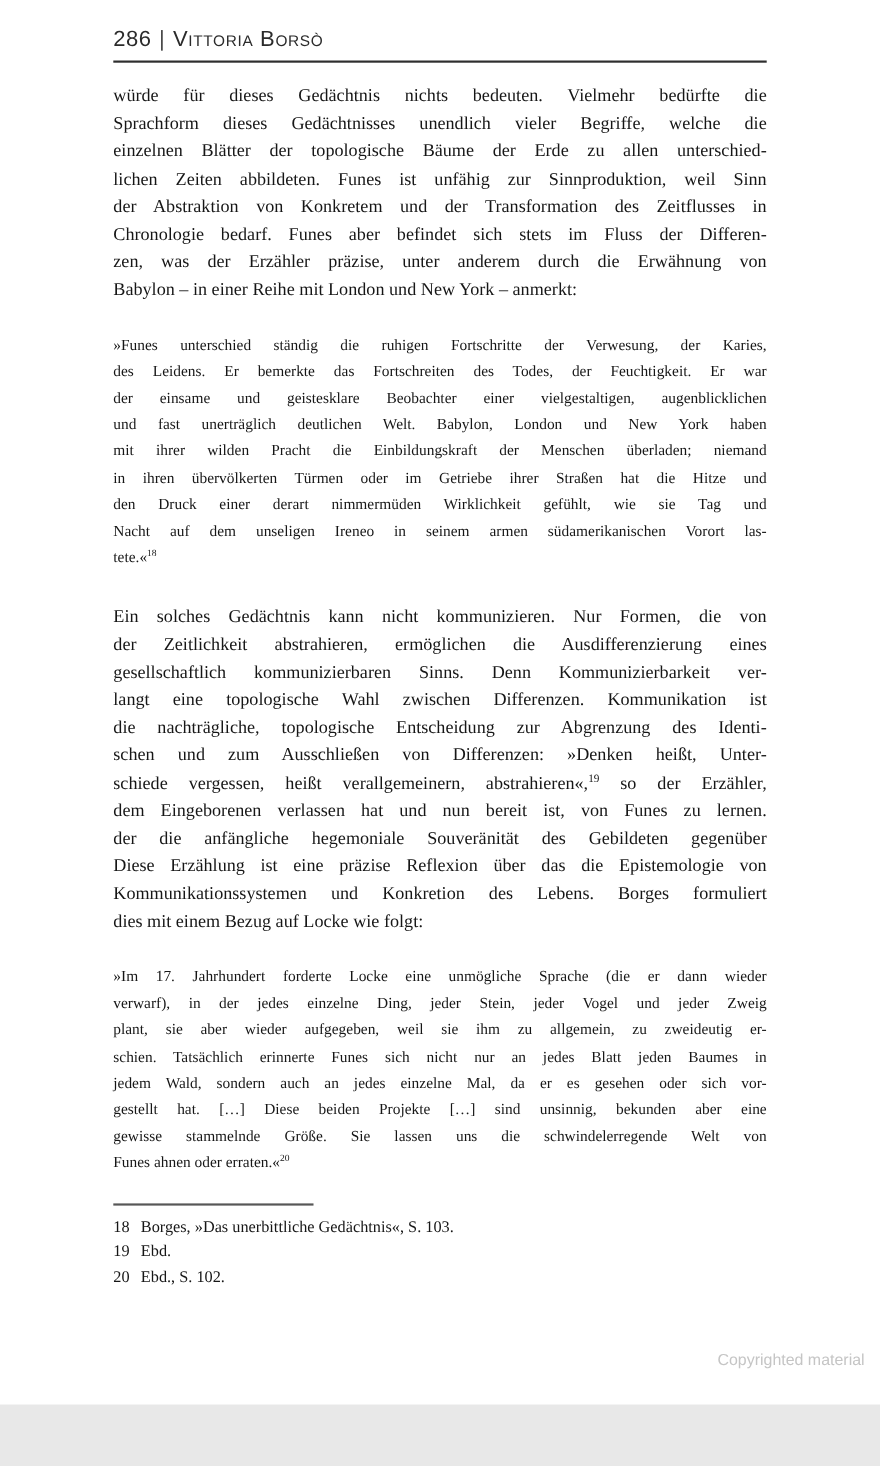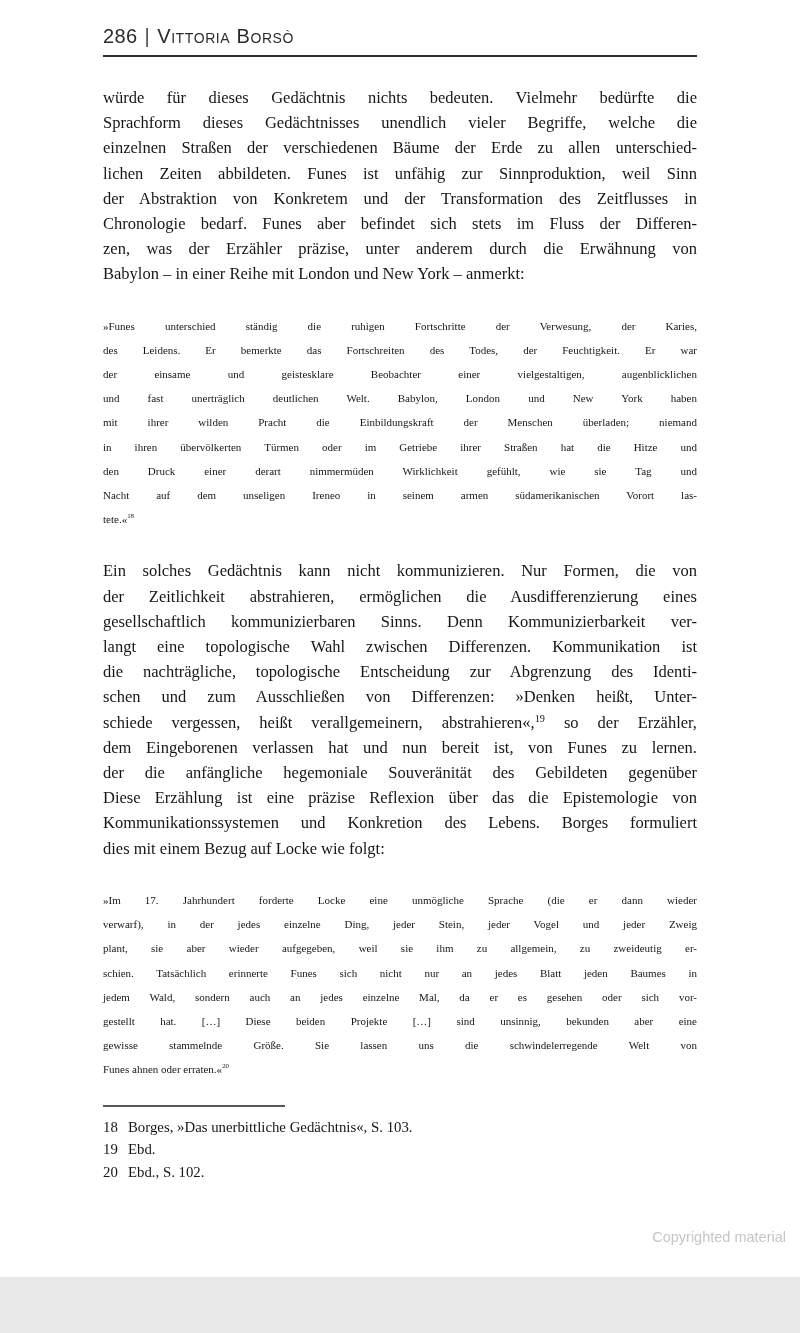--- a/index.html
+++ b/index.html
@@ -27,25 +27,25 @@
   }
   .header .sep { color: #4a4a4a; margin: 0 7px; font-weight: 400; }
   .header .author { font-variant: small-caps; letter-spacing: 0.6px; }
   .header-rule {
     border: none;
     border-top: 2px solid #2e2e2e;
     margin: 7px 0 0 0;
   }
 
   
-  .body-col { margin-top: 28px; }
+  .body-col { margin-top: 17px; }
   .block { margin: 0; }
   .block + .block { margin-top: 27px; }
   .paragraph { font-size: 16.5px; line-height: 25.2px; }
-  .quote     { font-size: 11px; line-height: 24.2px; }
+  .quote     { font-size: 14px; line-height: 24.2px; }
   .line { text-align: justify; text-align-last: justify; }
   .line.last { text-align-last: left; }
   sup { font-size: 0.62em; vertical-align: super; line-height: 0; }
 
   
   .footnotes { margin-top: 23px; }
   .fn-rule {
     border: none;
     border-top: 2px solid #575757;
     width: 182px;
@@ -71,21 +71,21 @@
 
   <div class="header">
     <span>286</span><span class="sep">|</span><span class="author">Vittoria Borsò</span>
   </div>
   <hr class="header-rule">
 
   <div class="body-col">
       <div class="block paragraph">
         <div class="line">würde für dieses Gedächtnis nichts bedeuten. Vielmehr bedürfte die</div>
         <div class="line">Sprachform dieses Gedächtnisses unendlich vieler Begriffe, welche die</div>
-        <div class="line">einzelnen Straßen der verschiedenen Bäume der Erde zu allen unterschied-</div>
+        <div class="line">einzelnen Blätter der topologische Bäume der Erde zu allen unterschied-</div>
         <div class="line">lichen Zeiten abbildeten. Funes ist unfähig zur Sinnproduktion, weil Sinn</div>
         <div class="line">der Abstraktion von Konkretem und der Transformation des Zeitflusses in</div>
         <div class="line">Chronologie bedarf. Funes aber befindet sich stets im Fluss der Differen-</div>
         <div class="line">zen, was der Erzähler präzise, unter anderem durch die Erwähnung von</div>
         <div class="line last">Babylon – in einer Reihe mit London und New York – anmerkt:</div>
       </div>
       <div class="block quote">
         <div class="line">»Funes unterschied ständig die ruhigen Fortschritte der Verwesung, der Karies,</div>
         <div class="line">des Leidens. Er bemerkte das Fortschreiten des Todes, der Feuchtigkeit. Er war</div>
         <div class="line">der einsame und geistesklare Beobachter einer vielgestaltigen, augenblicklichen</div>

